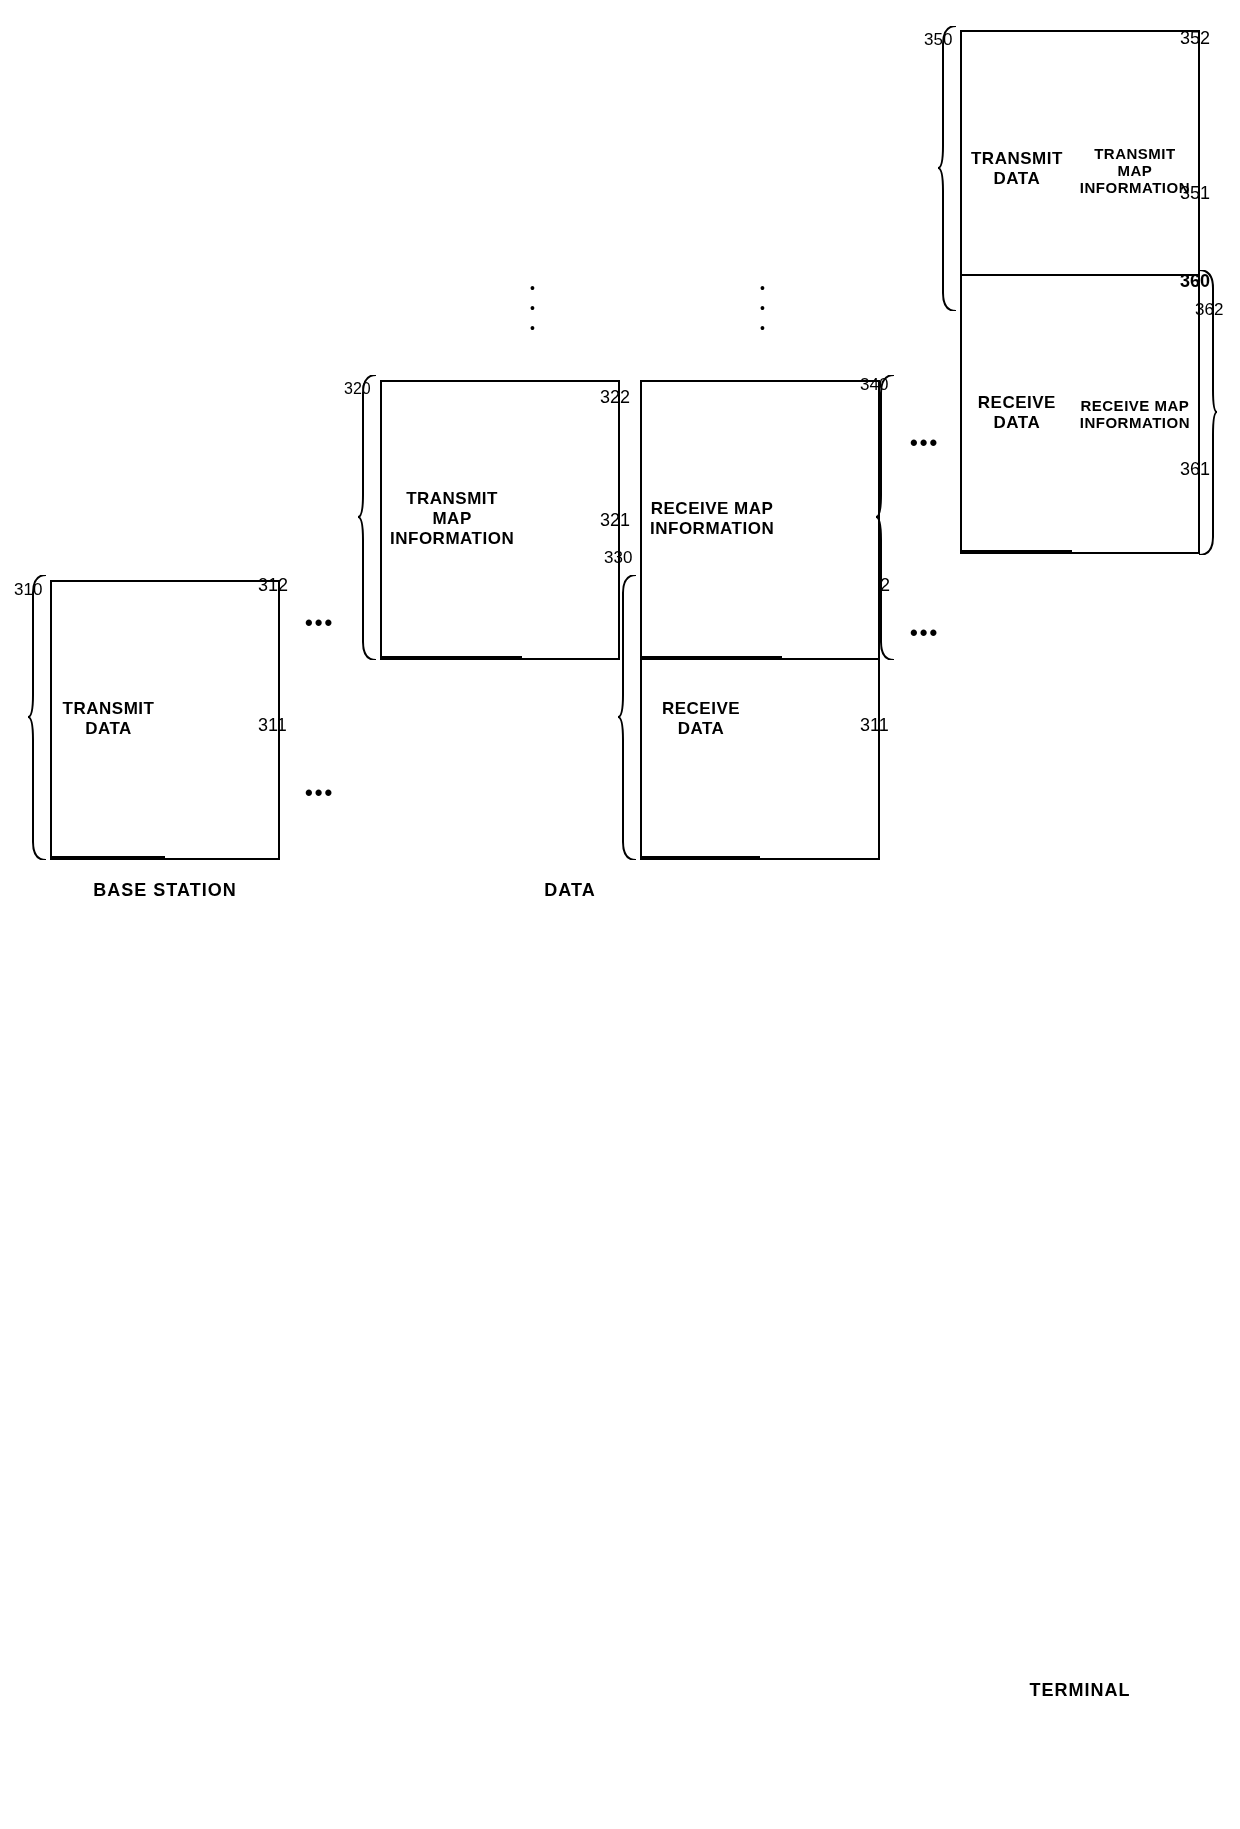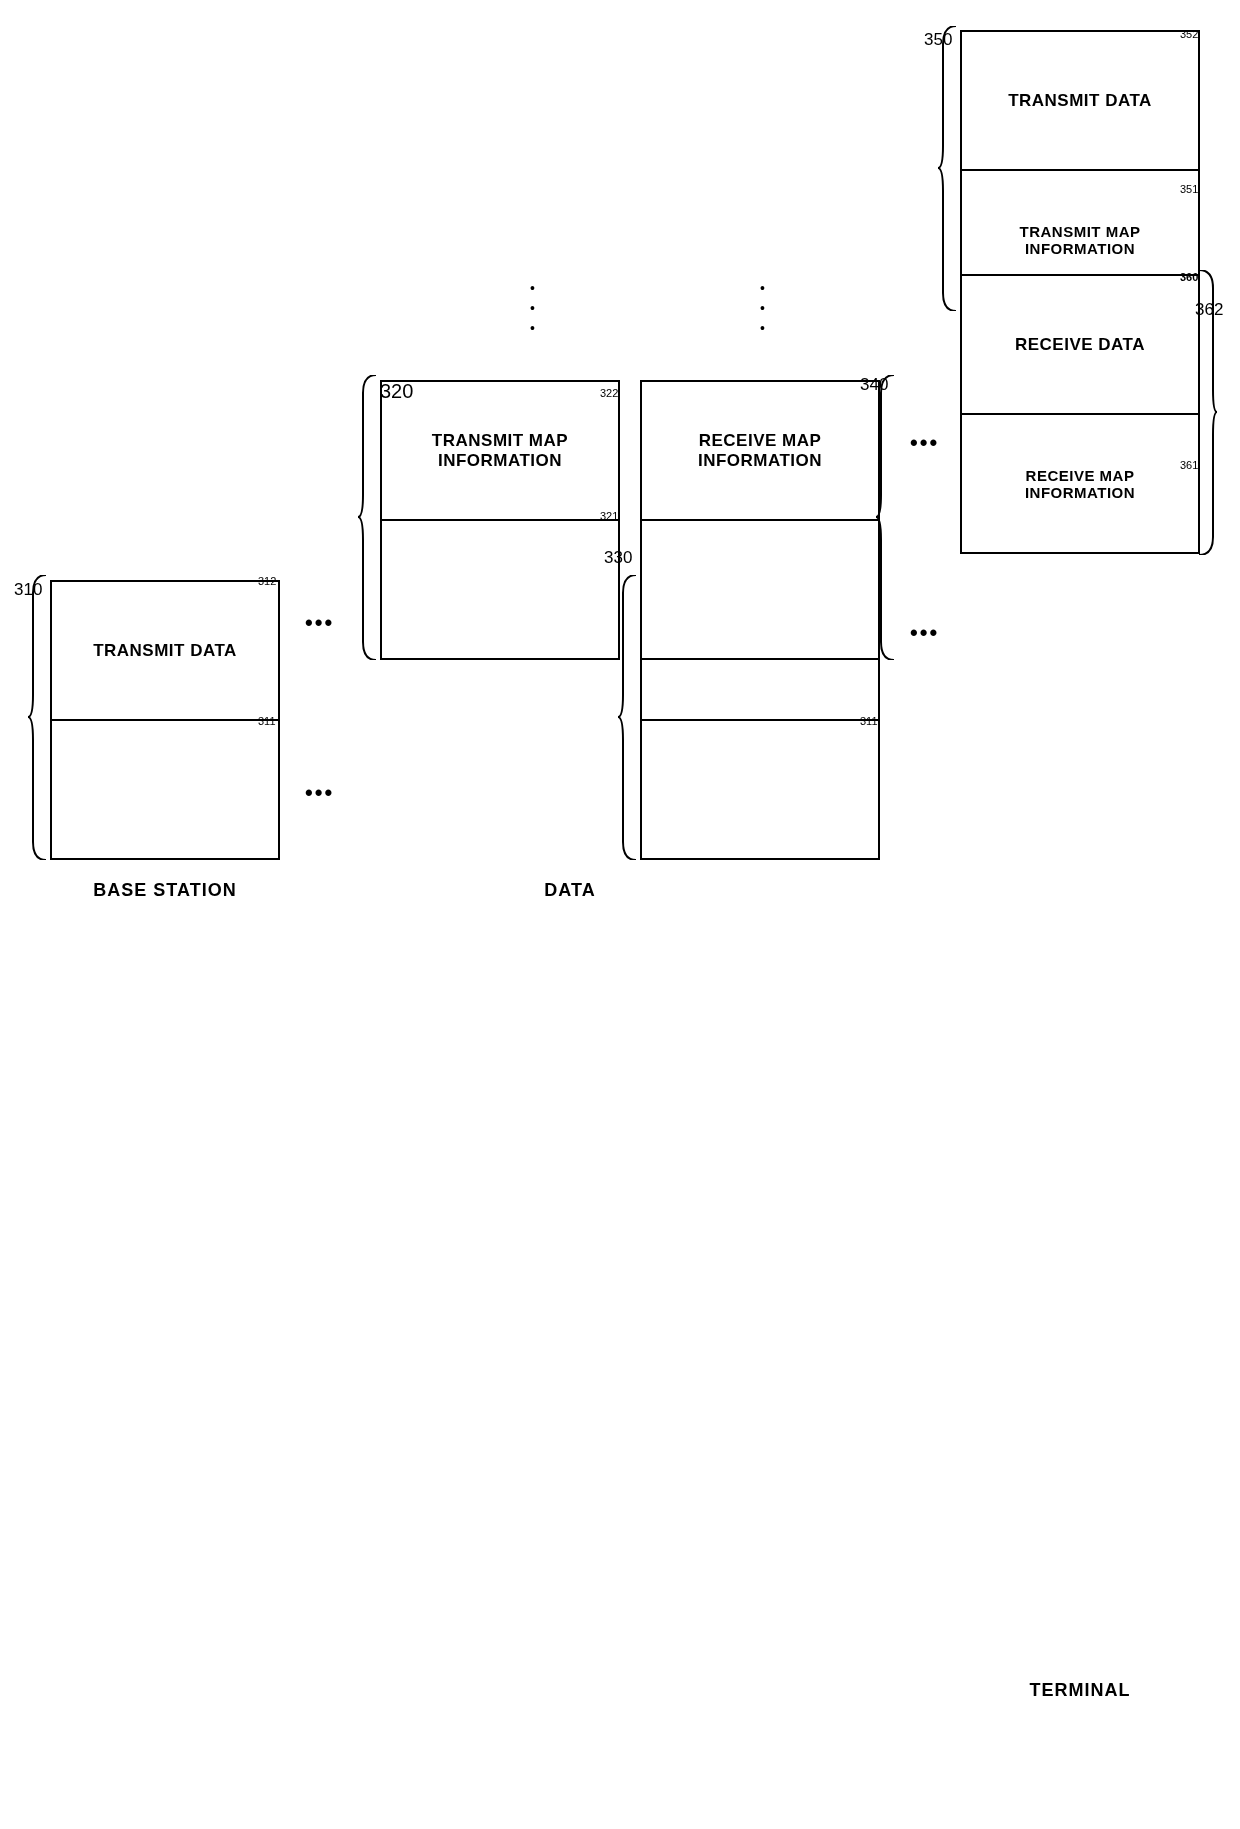--- a/index.html
+++ b/index.html
@@ -16,21 +16,21 @@
       top: 0;
       left: 0;
       width: 1240px;
       height: 1829px;
     }
     .block {
       position: absolute;
       border: 2.5px solid #000;
       background: #fff;
       display: flex;
-      flex-direction: column;
+      flex-direction: row;
     }
     .block-top {
       flex: 1;
       display: flex;
       align-items: center;
       justify-content: center;
       text-align: center;
       font-size: 17px;
       font-weight: bold;
       letter-spacing: 0.5px;
@@ -43,21 +43,21 @@
       align-items: center;
       justify-content: center;
       text-align: center;
       font-size: 15px;
       font-weight: bold;
       letter-spacing: 0.5px;
       padding: 8px;
     }
     .label-ref {
       position: absolute;
-      font-size: 11px;
+      font-size: 18px;
       font-weight: normal;
     }
     .entity-label {
       position: absolute;
       font-size: 18px;
       font-weight: bold;
       letter-spacing: 1px;
       text-align: center;
     }
     .dots {
@@ -95,21 +95,21 @@
 
   <div class="block" style="left:380px; top:380px; width:240px; height:280px;">
     <div class="block-top">TRANSMIT MAP INFORMATION</div>
     <div class="block-bottom"></div>
   </div>
 
   <span class="label-ref" style="left:600px; top:375px;margin-top:12px;">322</span>
 
   <span class="label-ref" style="left:600px; top:510px;">321</span>
 
-  <span class="label-ref" style="left:344px; top:380px; font-size:20px;margin-left:36px;">320</span>
+  <span class="label-ref" style="left:344px; top:380px; font-size:16px;">320</span>
   <svg style="position:absolute; left:358px; top:375px;" width="22" height="285">
     <path d="M18,0 Q5,0 5,18 L5,120 Q5,142 0,142 Q5,142 5,165 L5,267 Q5,285 18,285" stroke="#000" stroke-width="2" fill="none"></path>
   </svg>
 
   <div class="block" style="left:640px; top:580px; width:240px; height:280px;">
     <div class="block-top">RECEIVE DATA</div>
     <div class="block-bottom"></div>
   </div>
 
   <span class="label-ref" style="left:860px; top:575px;">312</span>

